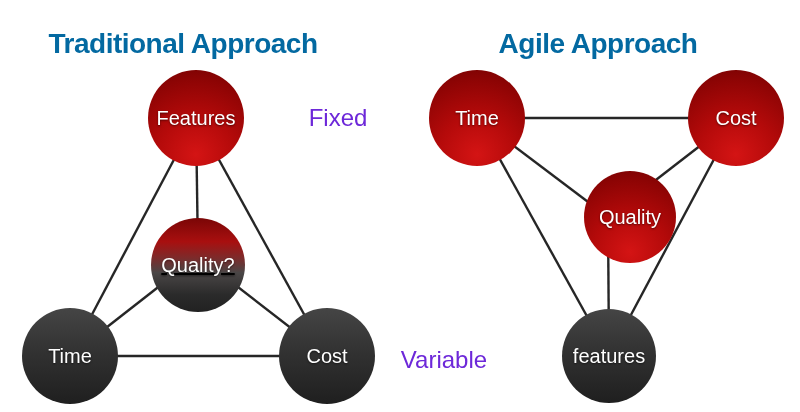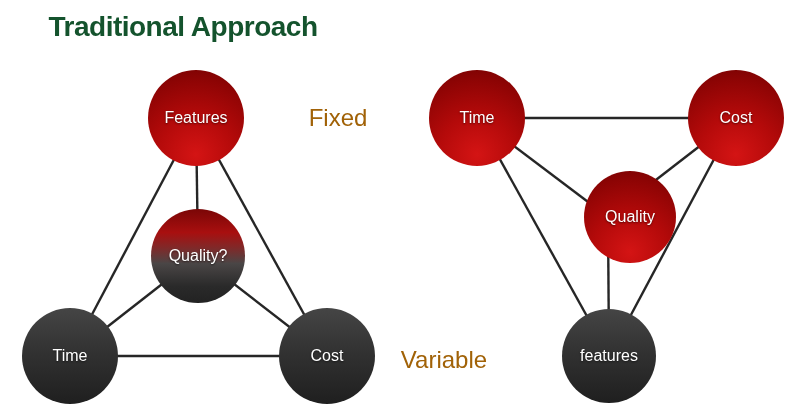--- a/index.html
+++ b/index.html
@@ -10,35 +10,35 @@
   }
   .canvas {
     position: relative;
     width: 800px;
     height: 412px;
     background: #ffffff;
     overflow: hidden;
   }
   .diagram-title {
     position: absolute;
-    top: 11px;
+    top: 28px;
     transform: translateX(-50%);
     font-size: 28px;
     font-weight: bold;
-    color: #14532d;
+    color: #0369a1;
     letter-spacing: -0.5px;
     white-space: nowrap;
   }
   .title-traditional { left: 183px; }
   .title-agile { left: 598px; }
   .side-label {
     position: absolute;
     transform: translateX(-50%);
     font-size: 24px;
-    color: #a16207;
+    color: #6d28d9;
     white-space: nowrap;
   }
   .label-fixed { left: 338px; top: 104px; }
   .label-variable { left: 444px; top: 346px; }
   #edges-svg {
     position: absolute;
     left: 0; top: 0;
     width: 800px;
     height: 412px;
   }
@@ -53,21 +53,21 @@
     background: radial-gradient(circle at 50% 88%, #d41414 0%, #b40a0a 40%, #8d0404 78%, #700202 100%);
   }
   .node-dark {
     background: linear-gradient(180deg, #454545 0%, #323232 45%, #1f1f1f 100%);
   }
   .node-red-dark {
     background: linear-gradient(180deg, #7a0606 0%, #a80f0f 25%, #7e2a2a 42%, #4a4646 58%, #2a2a2a 82%, #222222 100%);
   }
   .node-label {
     color: #ffffff;
-    font-size: 16px;
+    font-size: 20px;
     text-shadow: 0 1px 2px rgba(0,0,0,0.55);
     white-space: nowrap;
   }
 </style>
 </head>
 <body>
 
 <div class="canvas">
   <svg id="edges-svg" xmlns="http://www.w3.org/2000/svg">
       <line x1="196" y1="118" x2="70" y2="356" stroke="#262626" stroke-width="2.4"></line>
@@ -80,21 +80,21 @@
       <line x1="477" y1="118" x2="608" y2="217" stroke="#262626" stroke-width="2.4"></line>
       <line x1="736" y1="118" x2="608" y2="217" stroke="#262626" stroke-width="2.4"></line>
       <line x1="477" y1="118" x2="609" y2="356" stroke="#262626" stroke-width="2.4"></line>
       <line x1="736" y1="118" x2="609" y2="356" stroke="#262626" stroke-width="2.4"></line>
       <line x1="608" y1="217" x2="609" y2="356" stroke="#262626" stroke-width="2.4"></line>
     </svg>
   <div id="nodes-layer">
       <div class="node node-red" style="left: 148px; top: 70px; width: 96px; height: 96px;">
         <span class="node-label">Features</span>
       </div>
-      <div class="node node-red-dark" style="left: 151px; top: 209px; width: 94px; height: 94px;">
+      <div class="node node-red-dark" style="left: 151px; top: 218px; width: 94px; height: 94px; text-decoration: underline;">
         <span class="node-label">Quality?</span>
       </div>
       <div class="node node-dark" style="left: 22px; top: 308px; width: 96px; height: 96px;">
         <span class="node-label">Time</span>
       </div>
       <div class="node node-dark" style="left: 279px; top: 308px; width: 96px; height: 96px;">
         <span class="node-label">Cost</span>
       </div>
       <div class="node node-red" style="left: 429px; top: 70px; width: 96px; height: 96px;">
         <span class="node-label">Time</span>
@@ -105,17 +105,18 @@
       <div class="node node-red" style="left: 584px; top: 171px; width: 92px; height: 92px;">
         <span class="node-label">Quality</span>
       </div>
       <div class="node node-dark" style="left: 562px; top: 309px; width: 94px; height: 94px;">
         <span class="node-label">features</span>
       </div>
     </div>
 
   <div class="diagram-title title-traditional">Traditional Approach</div>
 
+  <div class="diagram-title title-agile">Agile Approach</div>
 
   <div class="side-label label-fixed">Fixed</div>
 
   <div class="side-label label-variable">Variable</div>
 </div>
 
 </body></html>

